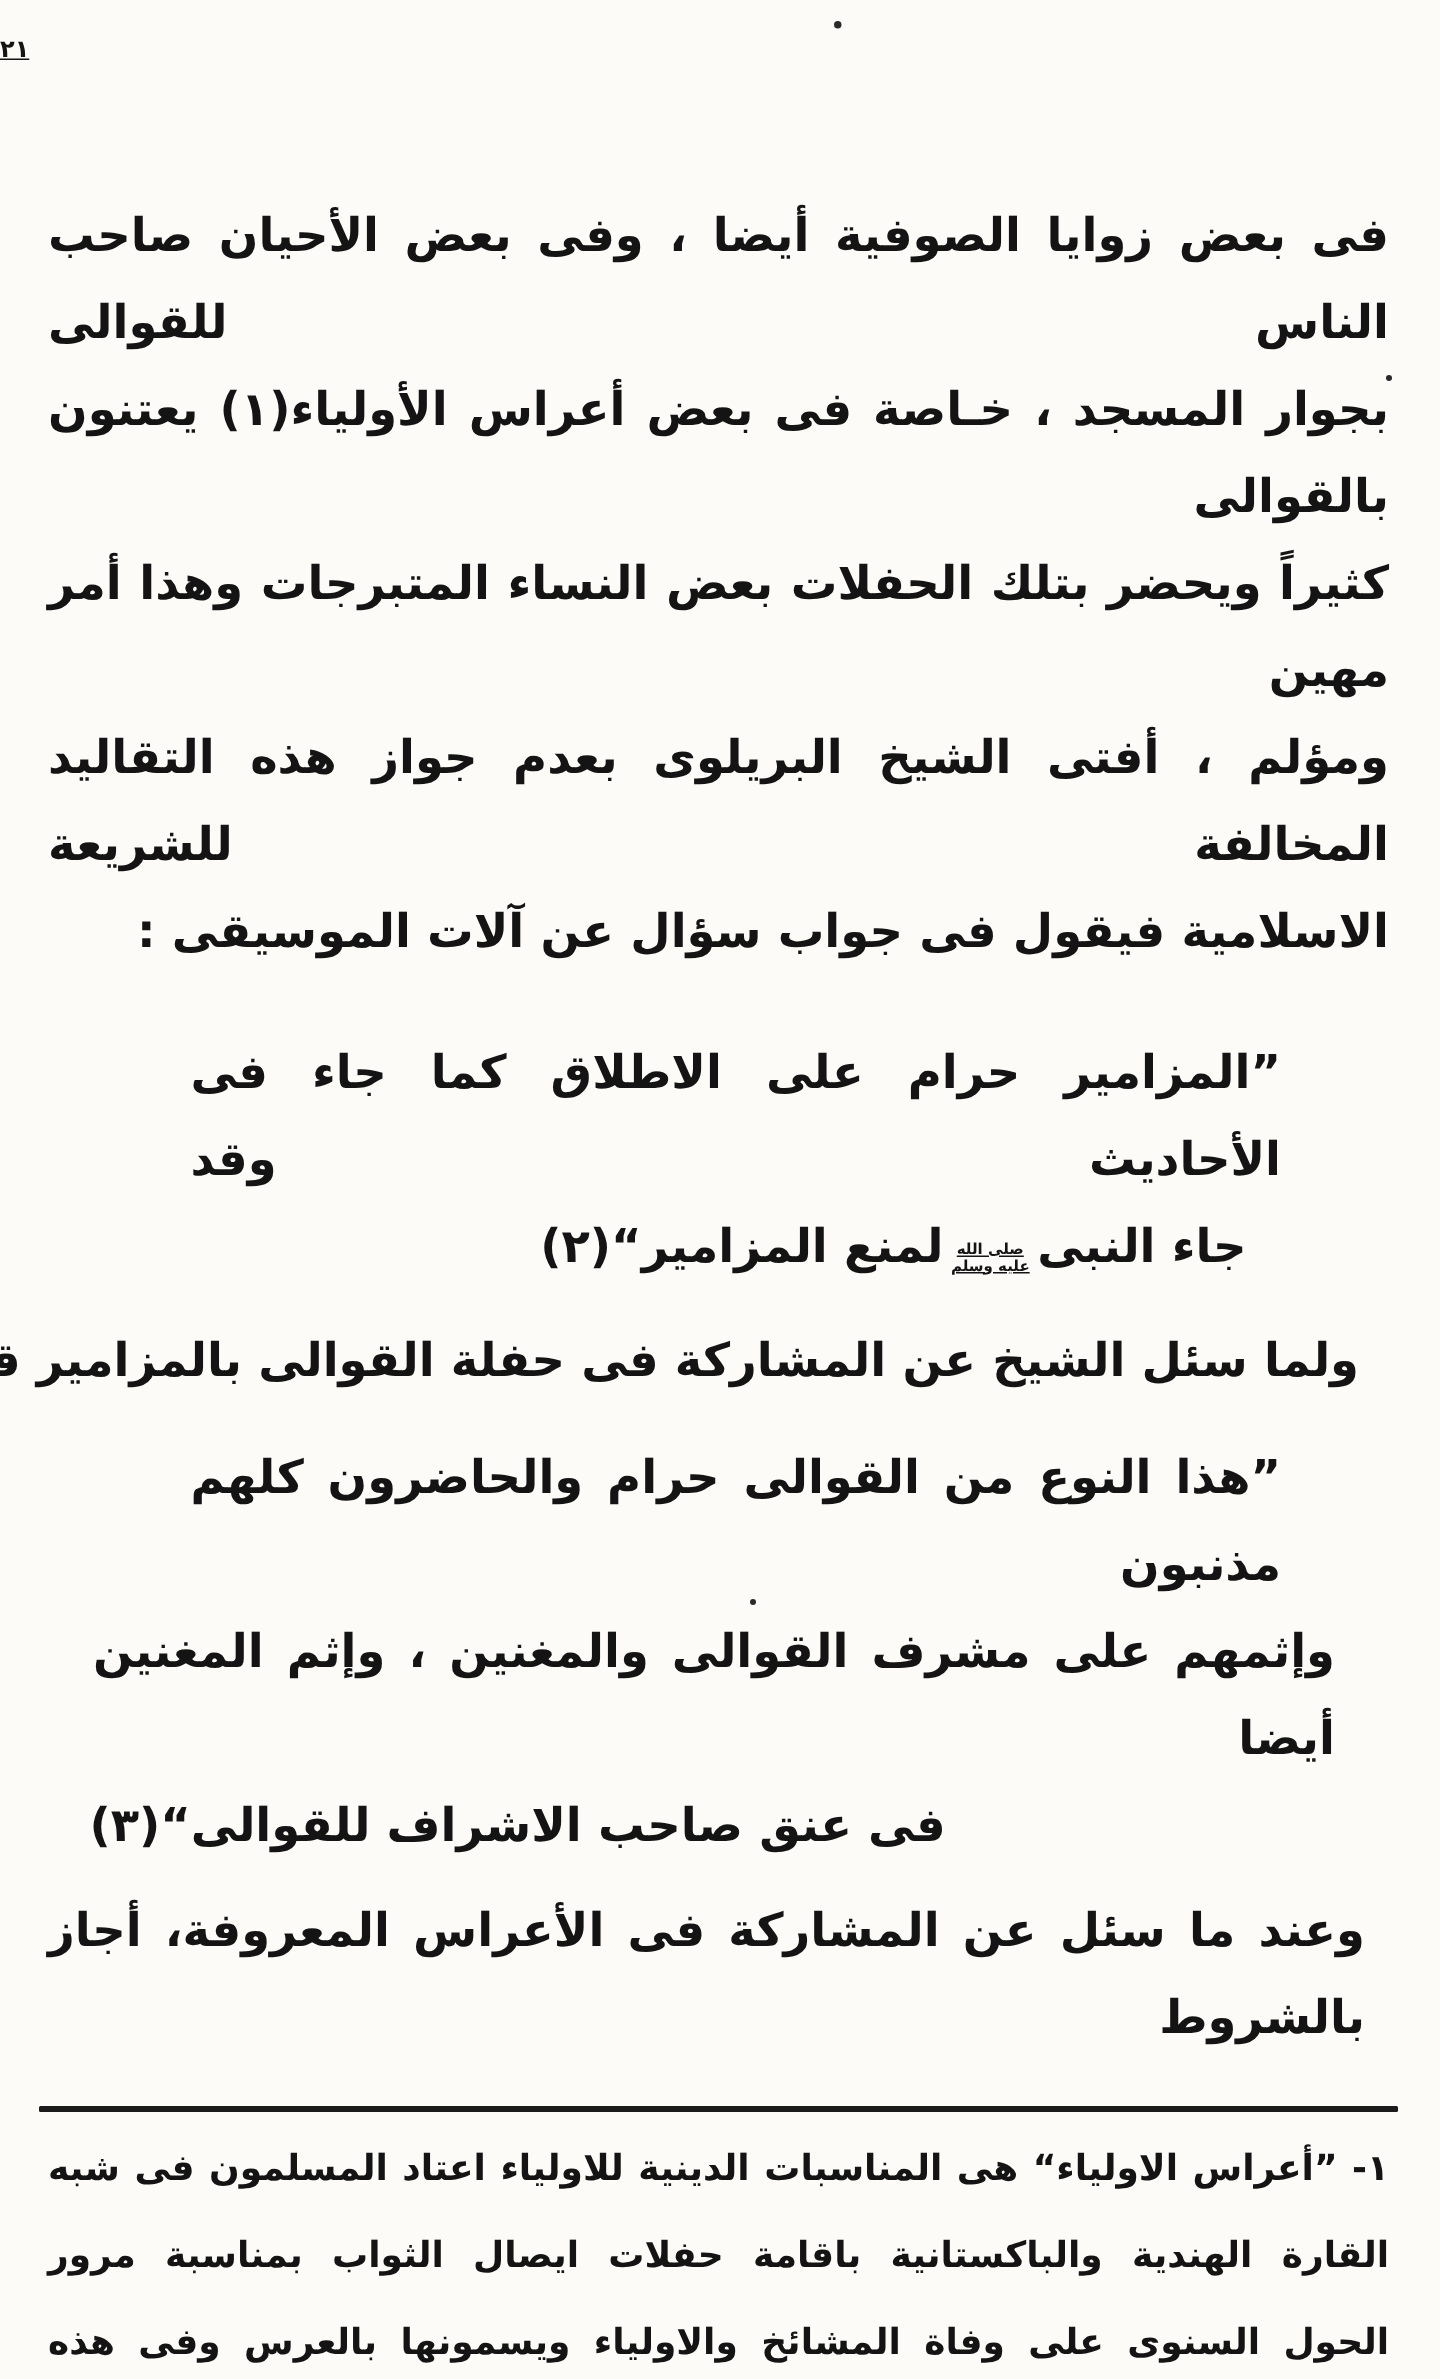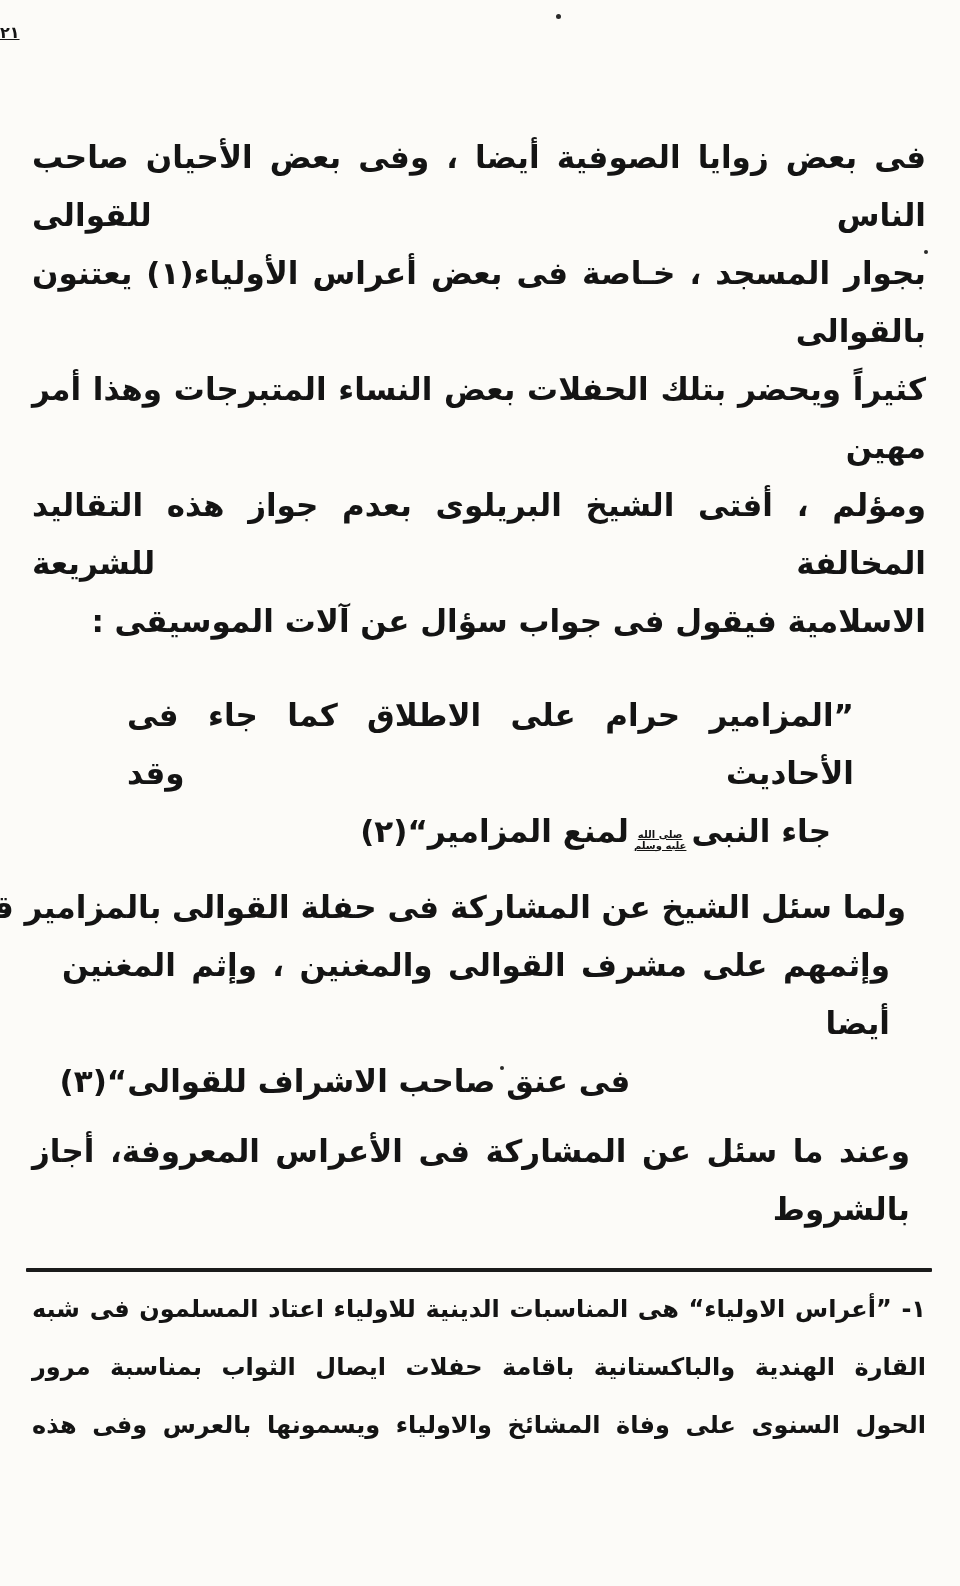--- a/index.html
+++ b/index.html
@@ -83,20 +83,21 @@
   <div class="line jl q1l1">”المزامير حرام على الاطلاق كما جاء فى الأحاديث وقد</div>
   <div class="line q1l2">
     <span>جاء النبى</span><span class="seal">
         <span>صلى الله</span>
         <span>عليه وسلم</span>
       </span><span>لمنع المزامير“(٢)</span>
   </div>
 
   <div class="line p2">ولما سئل الشيخ عن المشاركة فى حفلة القوالى بالمزامير قال :</div>
 
+  <div class="line jl q2l1">”هذا النوع من القوالى حرام والحاضرون كلهم مذنبون</div>
   <div class="line jl q2l2">وإثمهم على مشرف القوالى والمغنين ، وإثم المغنين أيضا</div>
   <div class="line q2l3">فى عنق صاحب الاشراف للقوالى“(٣)</div>
 
   <div class="line jl p3">وعند ما سئل عن المشاركة فى الأعراس المعروفة، أجاز بالشروط</div>
 </div>
 
 <div class="rule"></div>
 
 <div class="footnotes">
   <div class="line jl">١- ”أعراس الاولياء“ هى المناسبات الدينية للاولياء اعتاد المسلمون فى شبه</div>

